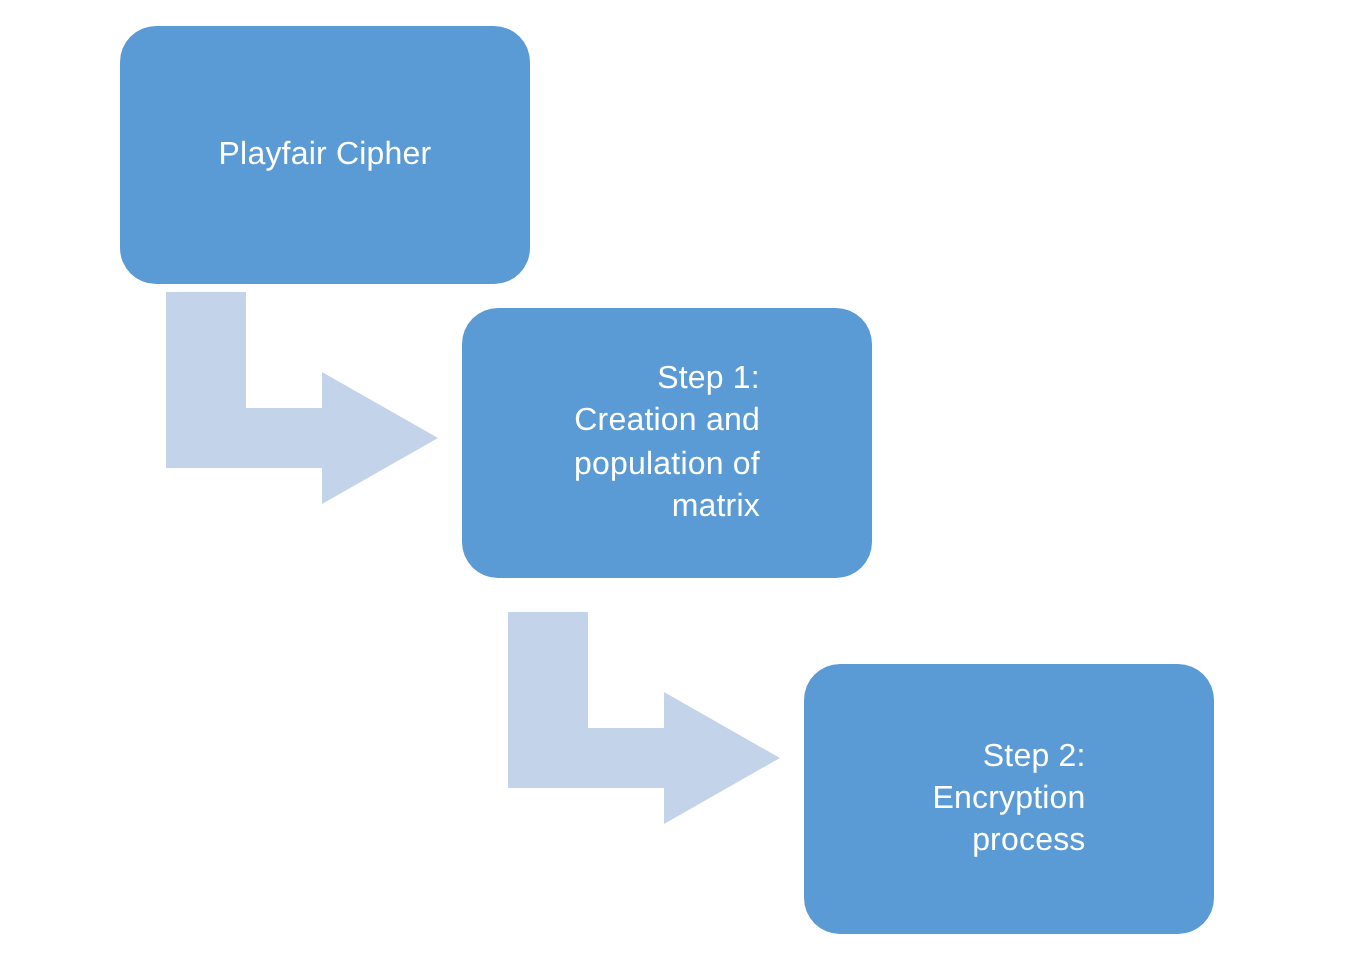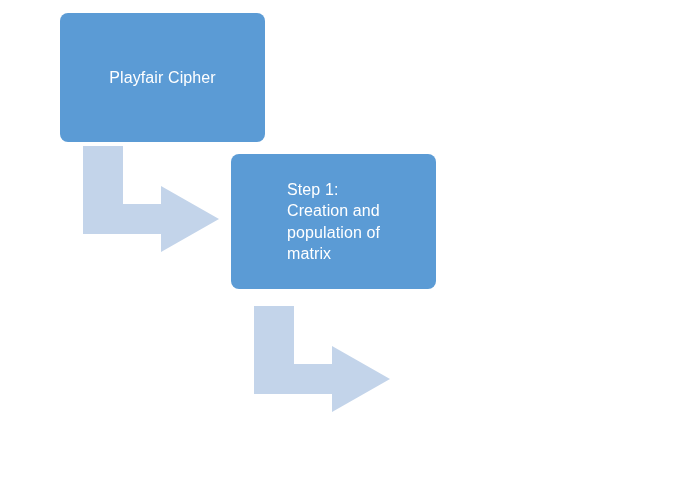--- a/index.html
+++ b/index.html
@@ -16,25 +16,25 @@
     position: relative;
     width: 679px;
     height: 480px;
     background: #ffffff;
     overflow: hidden;
   }
   .node {
     position: absolute;
     box-sizing: border-box;
     background: #5B9BD5;
-    border-radius: 8px;
+    border-radius: 18px;
     display: flex;
     align-items: center;
     justify-content: center;
-    text-align: left;
+    text-align: right;
     color: #ffffff;
     font-size: 16px;
     line-height: 1.32;
     letter-spacing: 0.1px;
     padding: 6px 12px;
     z-index: 3;
   }
   .node .node-label {
     display: block;
     white-space: pre-line;
@@ -102,14 +102,19 @@
     <span class="node-label">Playfair Cipher</span>
   </div>
 
   <div class="node" id="node-step1">
     <span class="node-label">Step 1:
 Creation and
 population of
 matrix</span>
   </div>
 
+  <div class="node" id="node-step2">
+    <span class="node-label">Step 2:
+Encryption
+process</span>
+  </div>
 
 </div>
 
 </body></html>

